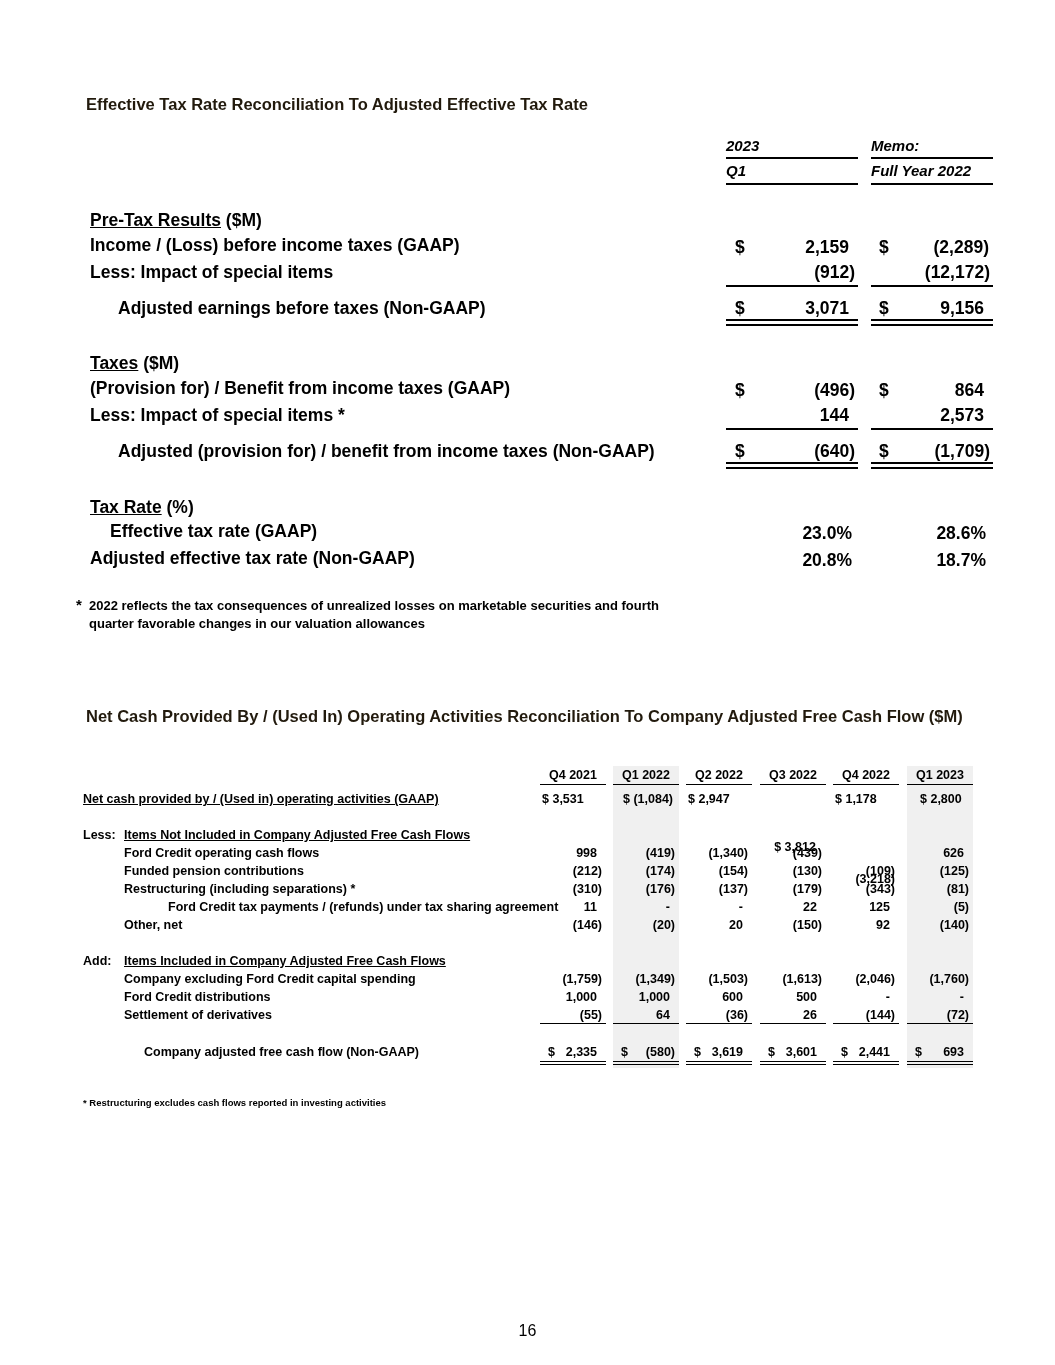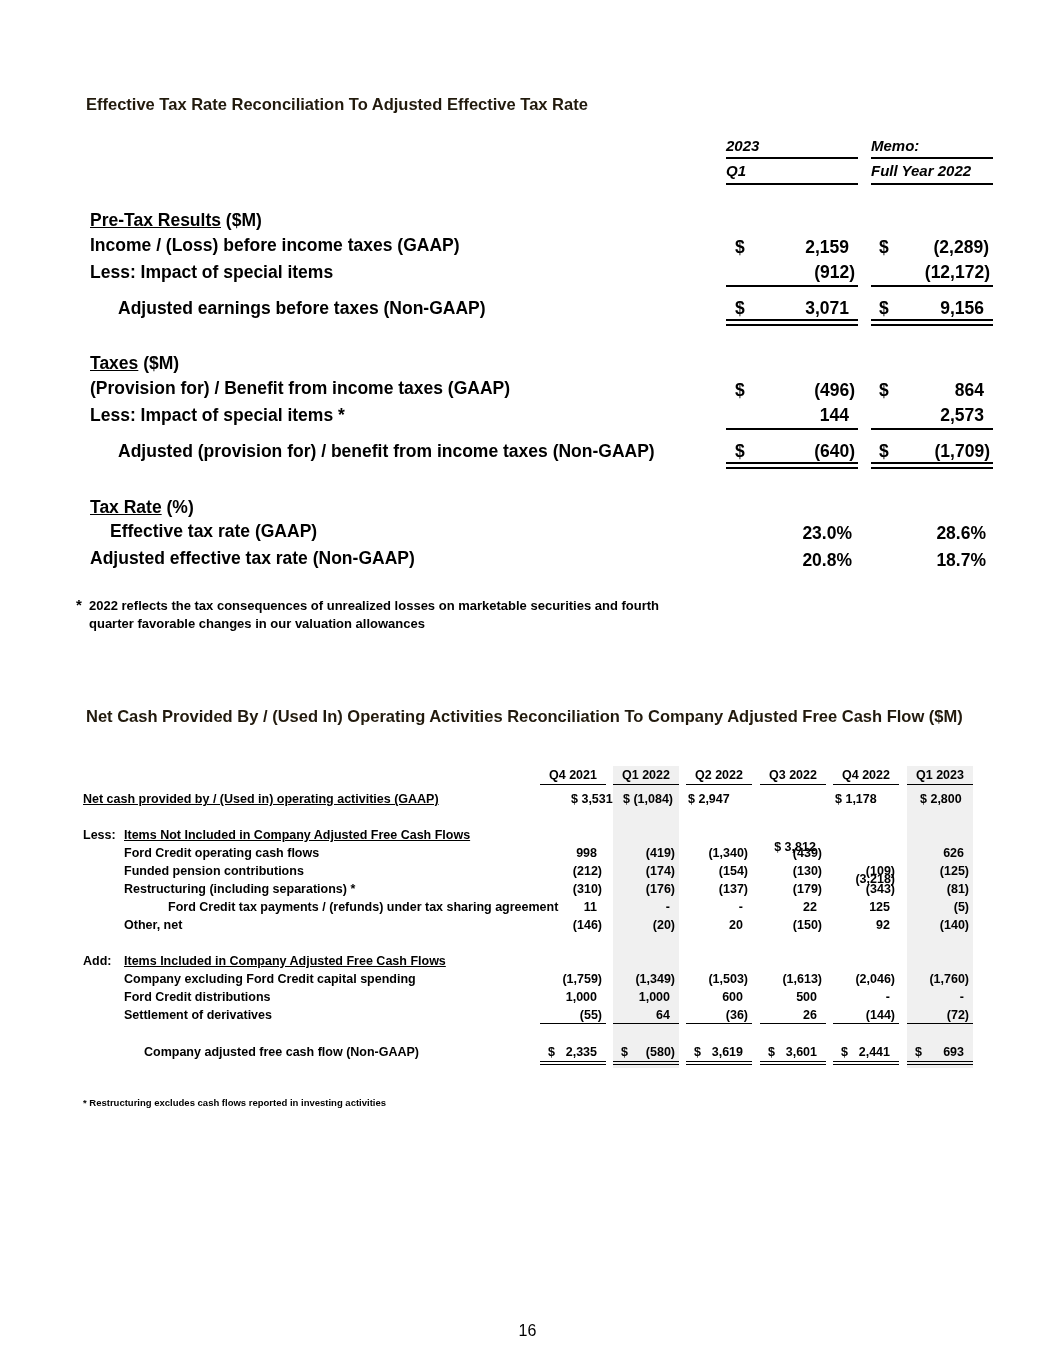--- a/index.html
+++ b/index.html
@@ -118,21 +118,21 @@
     <div class="abs s2-hdr" style="left:613px; top:768px;">Q1 2022</div>
     <div class="abs r1" style="left:613px; top:784px; width:66px;"></div>
     <div class="abs s2-hdr" style="left:686px; top:768px;">Q2 2022</div>
     <div class="abs r1" style="left:686px; top:784px; width:66px;"></div>
     <div class="abs s2-hdr" style="left:760px; top:768px;">Q3 2022</div>
     <div class="abs r1" style="left:760px; top:784px; width:66px;"></div>
     <div class="abs s2-hdr" style="left:833px; top:768px;">Q4 2022</div>
     <div class="abs r1" style="left:833px; top:784px; width:66px;"></div>
     <div class="abs s2-hdr" style="left:907px; top:768px;">Q1 2023</div>
     <div class="abs r1" style="left:907px; top:784px; width:66px;"></div>
-    <div class="abs s2-num" style="left:534px; top:792px; width:66px; text-align:left; padding-left:8px;margin-left:29px;">$  3,531</div>
+    <div class="abs s2-num" style="left:534px; top:792px; width:66px; text-align:left; padding-left:8px;">$  3,531</div>
     <div class="abs s2-num" style="left:607px; top:792px; width:66px; text-align:center; padding-left:8px;">$ (1,084)</div>
     <div class="abs s2-num" style="left:680px; top:792px; width:66px; text-align:left; padding-left:8px;">$  2,947</div>
     <div class="abs s2-num" style="left:754px; top:840px; width:66px; text-align:center; padding-left:8px;">$  3,812</div>
     <div class="abs s2-num" style="left:827px; top:792px; width:66px; text-align:left; padding-left:8px;">$  1,178</div>
     <div class="abs s2-num" style="left:901px; top:792px; width:66px; text-align:left; padding-left:8px;margin-left:11px;">$  2,800</div>
     <div class="abs s2-lbl" style="left:124px; top:846px;">Ford Credit operating cash flows</div>
     <div class="abs s2-num" style="left:534px; top:846px; width:63px;">998</div>
     <div class="abs s2-num" style="left:607px; top:846px; width:68px;">(419)</div>
     <div class="abs s2-num" style="left:680px; top:846px; width:68px;">(1,340)</div>
     <div class="abs s2-num" style="left:754px; top:846px; width:68px;">(439)</div>

